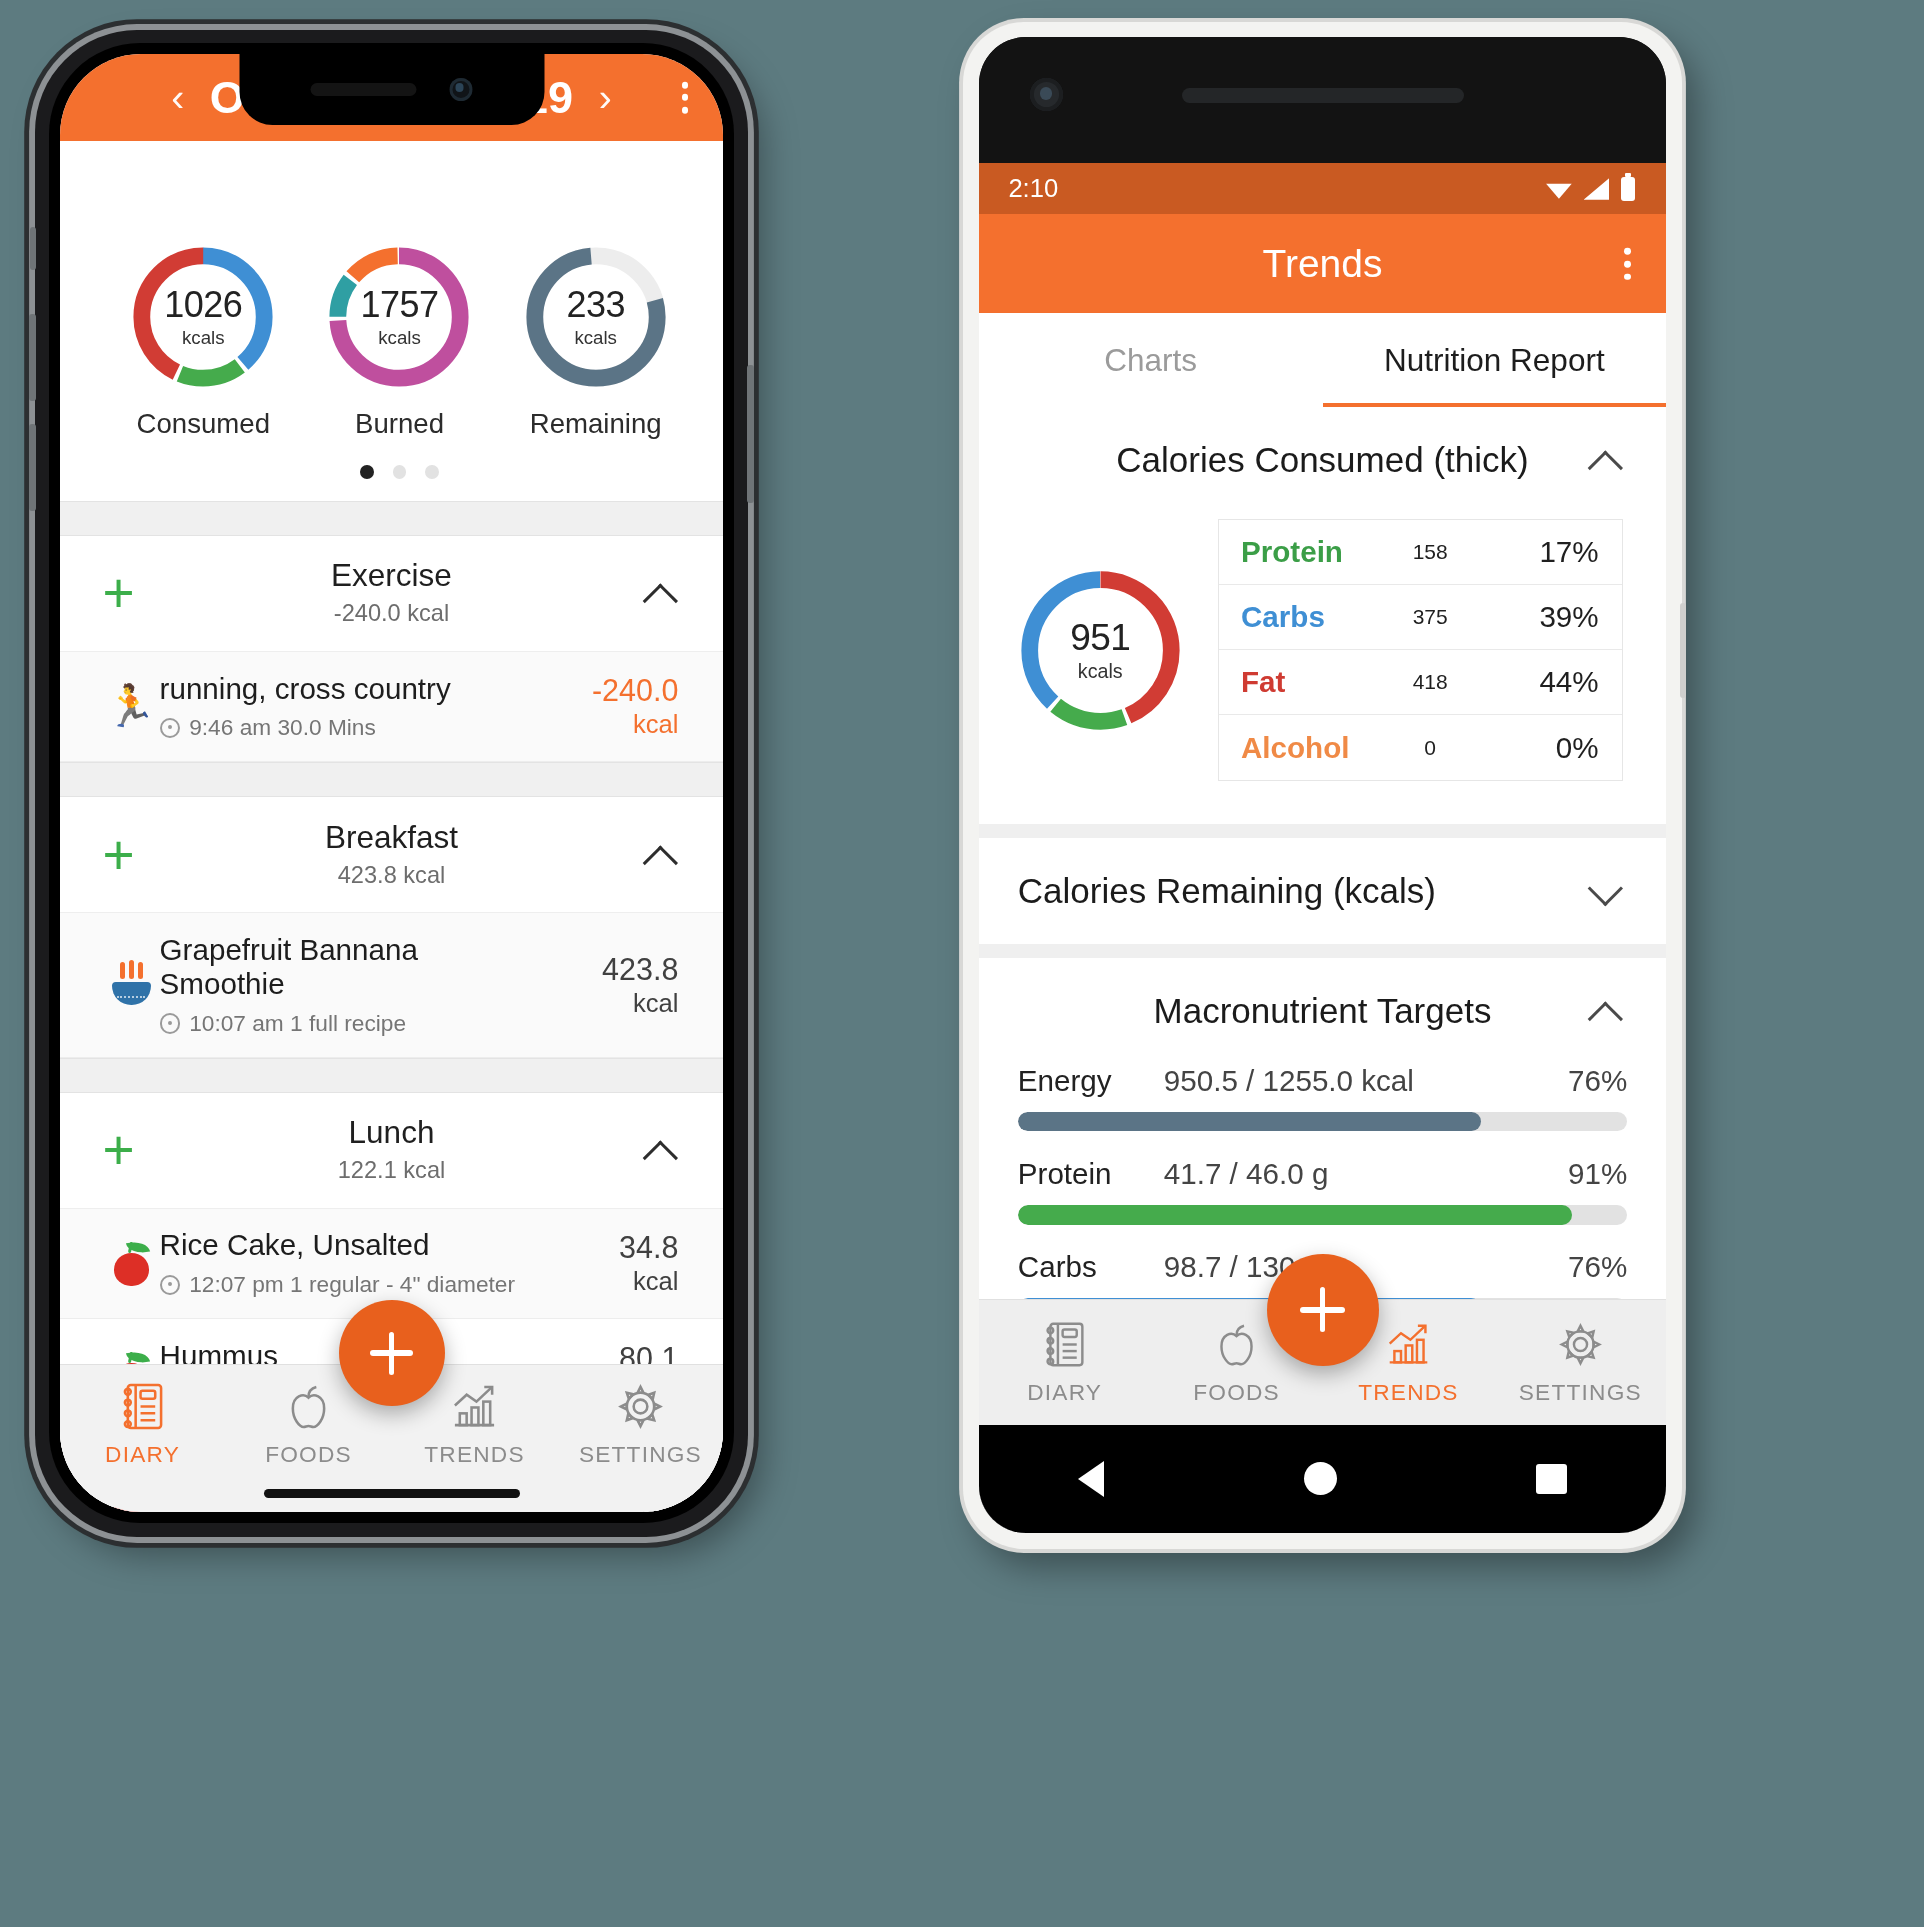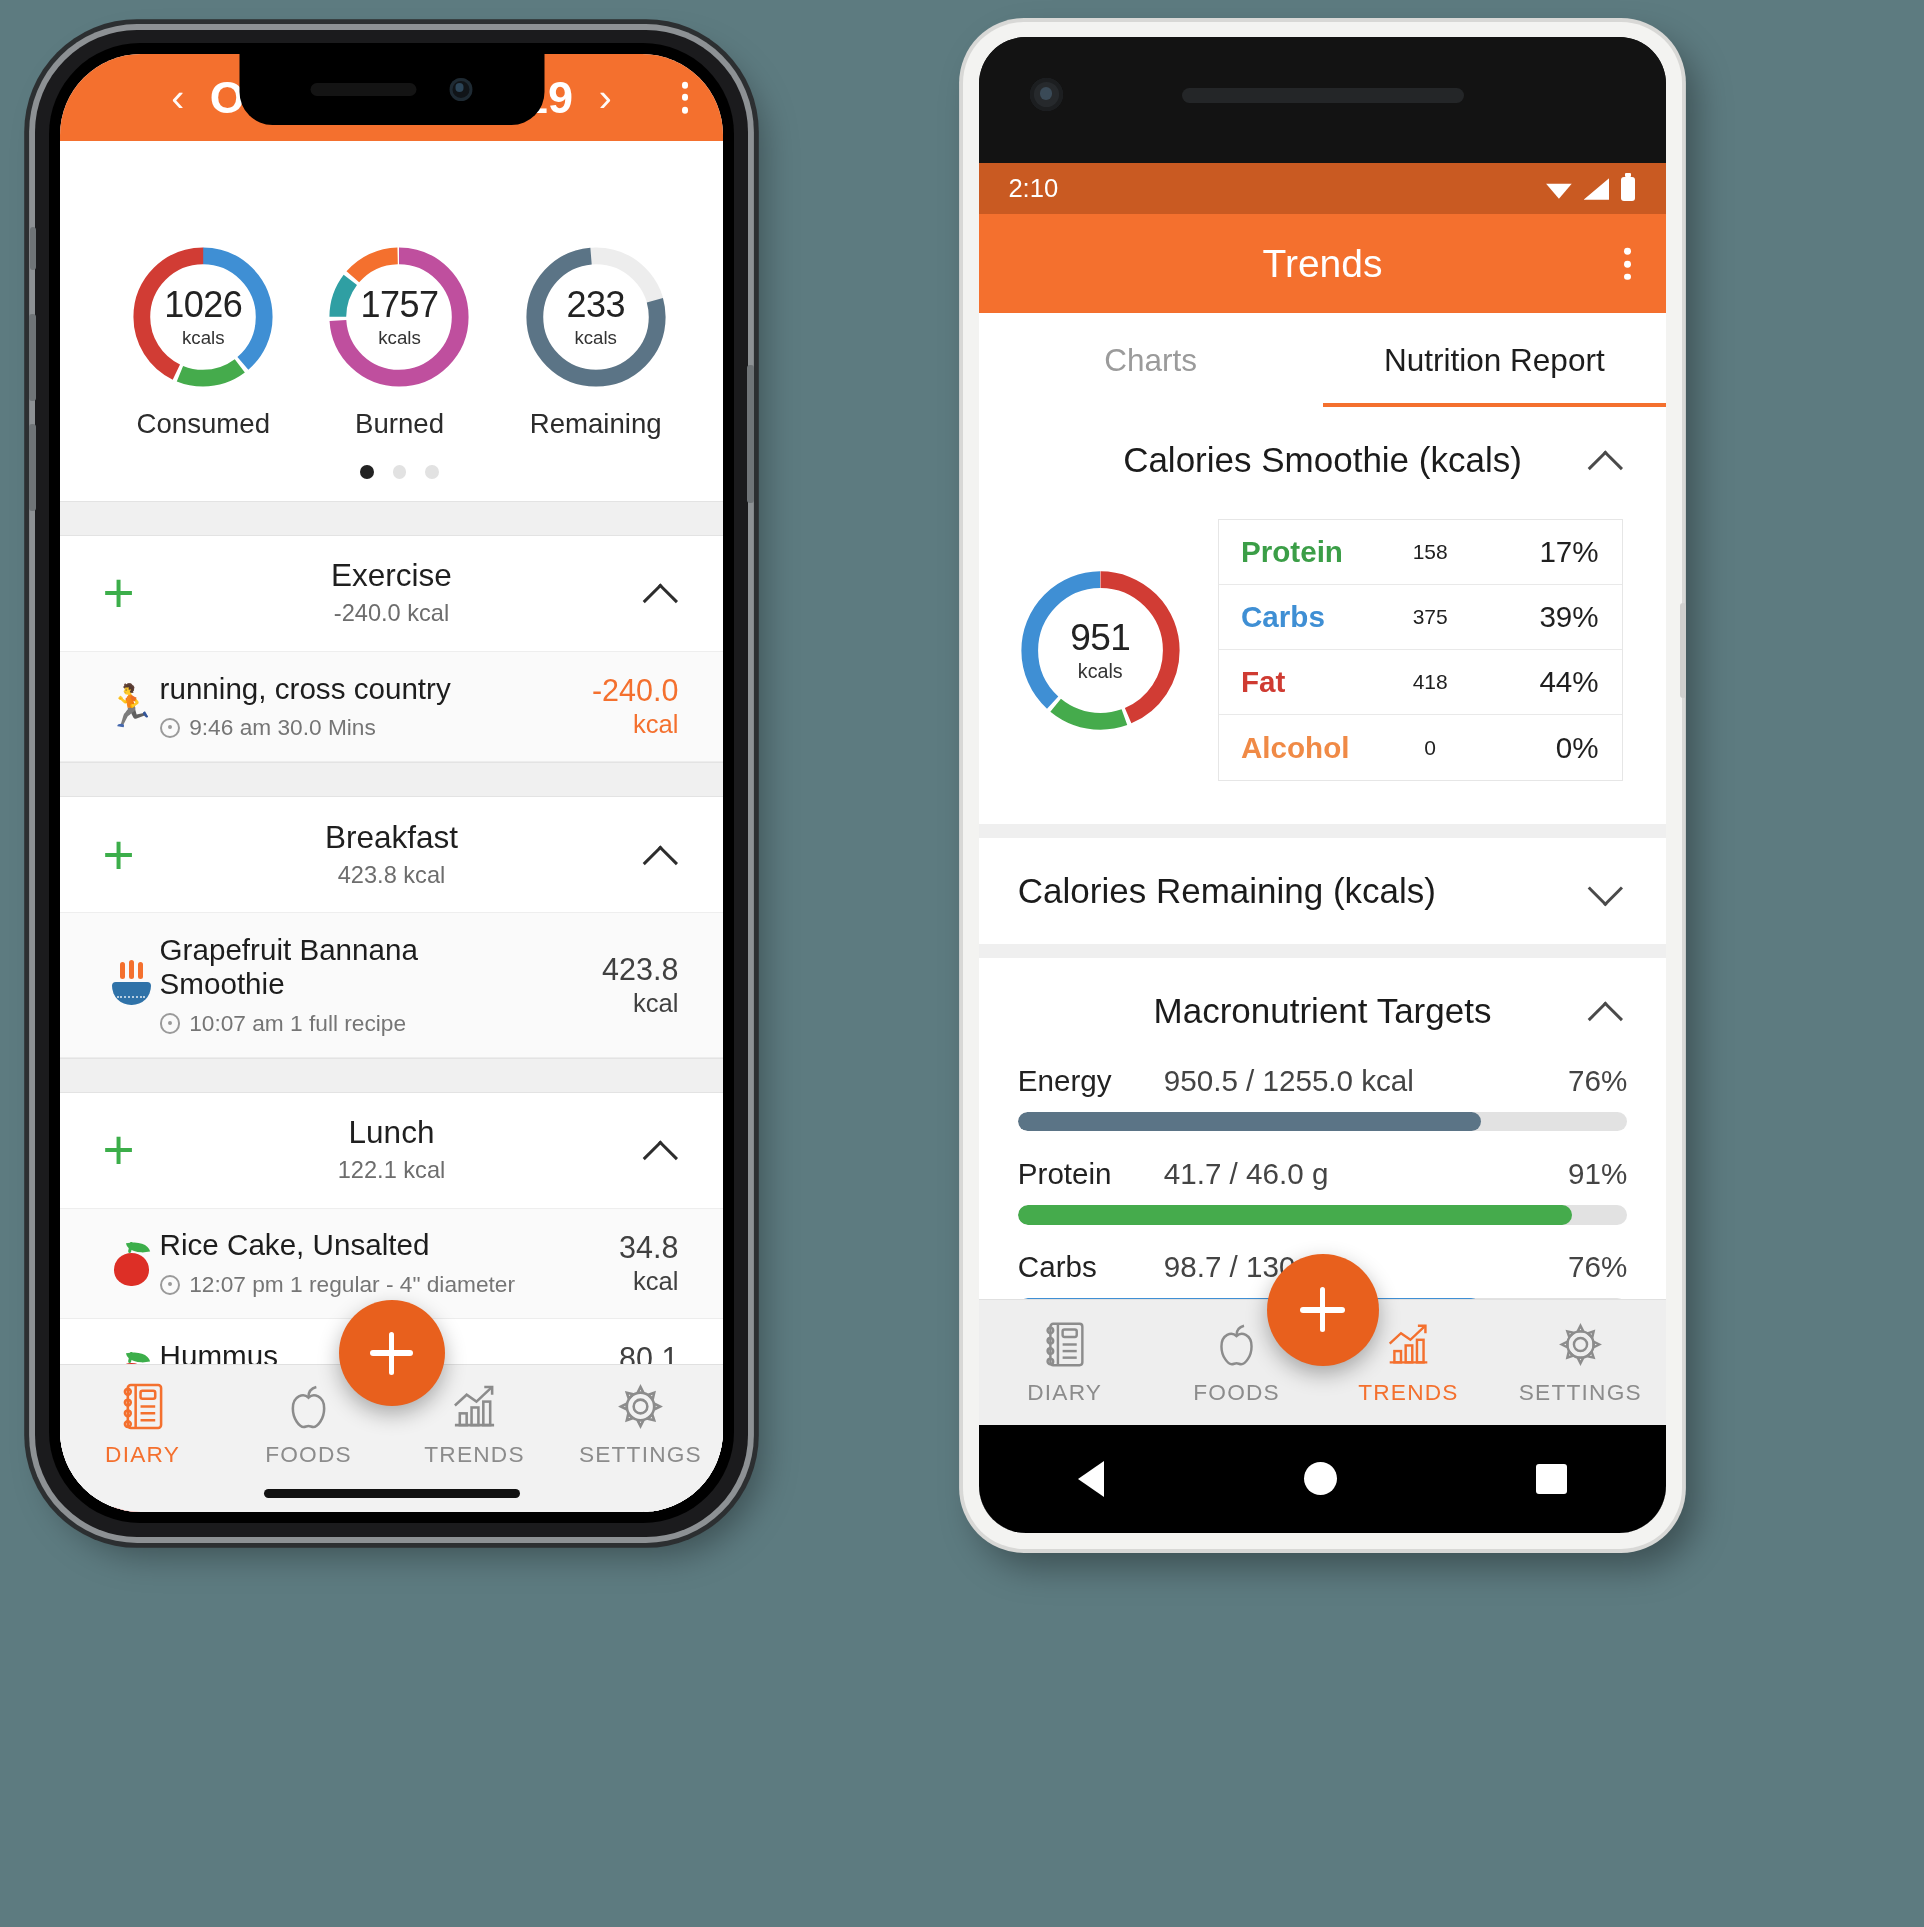--- a/index.html
+++ b/index.html
@@ -598,21 +598,21 @@
 
         <div class="and-tabs">
           <div class="and-tab">Charts</div>
           <div class="and-tab active">Nutrition Report</div>
         </div>
 
         <div class="and-body">
 
           <div class="card">
             <div class="card-head">
-              <span class="card-title">Calories Smoothie (kcals)</span>
+              <span class="card-title">Calories Consumed (thick)</span>
               <span class="caret up"></span>
             </div>
             <div class="nutri-body">
               <div class="nutri-ring">
                 <svg width="173" height="173" viewBox="0 0 176 176">
                   <circle cx="88" cy="88" r="72" fill="none" stroke="#d13c34" stroke-width="17" stroke-dasharray="197.0 255.4" stroke-dashoffset="0"></circle>
                   <circle cx="88" cy="88" r="72" fill="none" stroke="#45ab4c" stroke-width="17" stroke-dasharray="74.2 378.2" stroke-dashoffset="-201.0"></circle>
                   <circle cx="88" cy="88" r="72" fill="none" stroke="#3f8fd4" stroke-width="17" stroke-dasharray="172.0 280.4" stroke-dashoffset="-279.2"></circle>
                 </svg>
                 <div class="ring-center">

